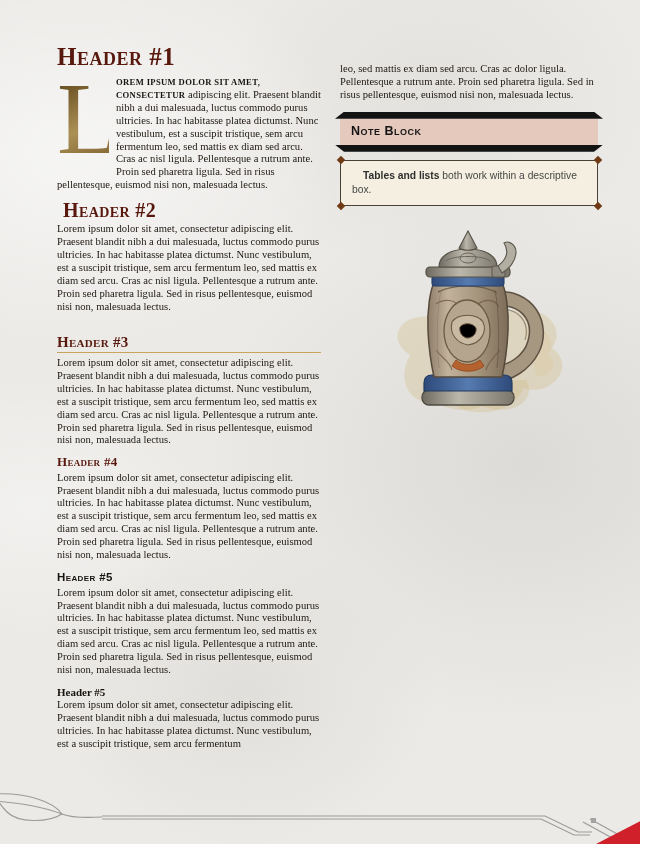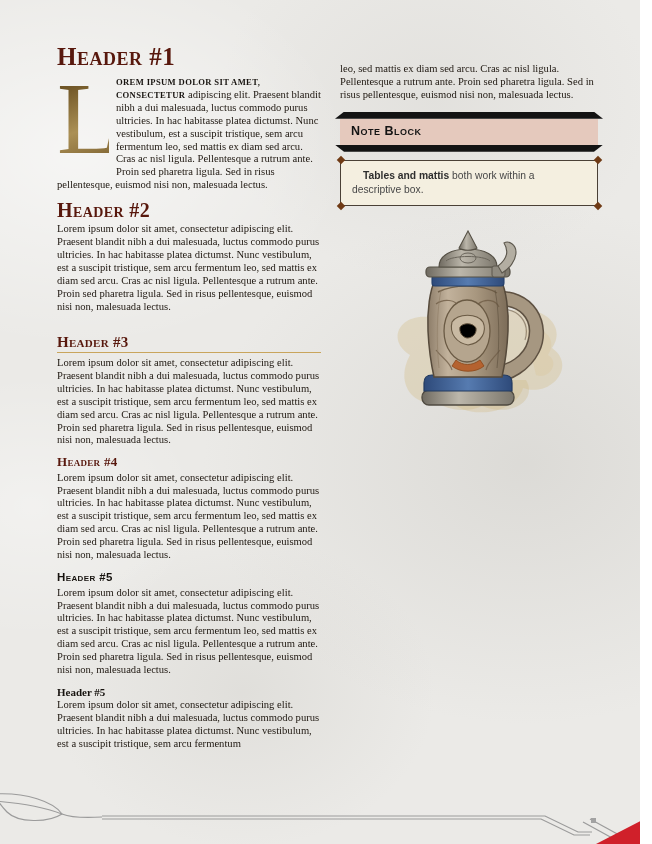--- a/index.html
+++ b/index.html
@@ -18,21 +18,21 @@
   .col{position:absolute;}
   .col-left{left:57px; top:44px; width:264px;}
   .col-right{left:340px; top:63px; width:258px;}
 
   p.body{font-family:"Liberation Serif",serif; font-size:10.6px; line-height:12.9px;
          color:#1e1710; margin:0 0 6px 0; text-align:left;}
 
   h1,h2,h3,h4{font-family:"Liberation Serif",serif; font-variant:small-caps;
               color:#58180D; font-weight:700;}
   h1{font-size:25px; margin:0 0 7px 0; letter-spacing:0.5px; line-height:1;}
-  h2{font-size:20px; margin:8px 0 3px 0; letter-spacing:0.4px; line-height:1;font-family:Liberation Serif, serif;}
+  h2{font-size:20px; margin:8px 0 3px 6px; letter-spacing:0.4px; line-height:1;font-family:Liberation Serif, serif;}
   h3{font-size:15px; margin:20px 0 4px 0; letter-spacing:0.3px; line-height:1.1;
      border-bottom:1.5px solid #C9A55C; padding-bottom:2px;}
   h4{font-size:13px; margin:8px 0 2px 0; letter-spacing:0.3px; line-height:1.1;}
   h5{font-family:"Liberation Sans",sans-serif; font-variant:small-caps; font-weight:700;
      font-size:11.5px; color:#17130f; letter-spacing:0.4px; margin:9px 0 3px 0; line-height:1.1;}
   h6{font-family:"Liberation Serif",serif; font-weight:700; font-size:11px;
      color:#17130f; margin:9px 0 1px 0; line-height:1.1;}
 
   .drop-cap{
     float:left; width:52px; height:90px; margin:3px 7px 0 0;
@@ -94,37 +94,37 @@
     <p class="body">Lorem ipsum dolor sit amet, consectetur adipiscing elit. Praesent blandit nibh a dui malesuada, luctus commodo purus ultricies. In hac habitasse platea dictumst. Nunc vestibulum, est a suscipit tristique, sem arcu fermentum leo, sed mattis ex diam sed arcu. Cras ac nisl ligula. Pellentesque a rutrum ante. Proin sed pharetra ligula. Sed in risus pellentesque, euismod nisi non, malesuada lectus.</p>
 
     <h5>Header #5</h5>
     <p class="body">Lorem ipsum dolor sit amet, consectetur adipiscing elit. Praesent blandit nibh a dui malesuada, luctus commodo purus ultricies. In hac habitasse platea dictumst. Nunc vestibulum, est a suscipit tristique, sem arcu fermentum leo, sed mattis ex diam sed arcu. Cras ac nisl ligula. Pellentesque a rutrum ante. Proin sed pharetra ligula. Sed in risus pellentesque, euismod nisi non, malesuada lectus.</p>
 
     <h6>Header #5</h6>
     <p class="body">Lorem ipsum dolor sit amet, consectetur adipiscing elit. Praesent blandit nibh a dui malesuada, luctus commodo purus ultricies. In hac habitasse platea dictumst. Nunc vestibulum, est a suscipit tristique, sem arcu fermentum</p>
   </div>
 
   <div class="col col-right">
-    <p class="body">leo, sed mattis ex diam sed arcu. Cras ac nisl ligula. Pellentesque a rutrum ante. Proin sed pharetra ligula. Sed in risus pellentesque, euismod nisi non, malesuada lectus.</p>
+    <p class="body">leo, sed mattis ex diam sed arcu. Cras ac dolor ligula. Pellentesque a rutrum ante. Proin sed pharetra ligula. Sed in risus pellentesque, euismod nisi non, malesuada lectus.</p>
 
     <div class="note">
       <div class="note-bar top"></div>
       <div class="note-content">
         <div class="box-title">Note Block</div>
       </div>
       <div class="note-bar bottom"></div>
     </div>
 
     <div class="descbox">
       <span class="corner-dot tl"></span>
       <span class="corner-dot tr"></span>
       <span class="corner-dot bl"></span>
       <span class="corner-dot br"></span>
       <div class="desc-body">
-        <span class="desc-indent"><span class="desc-bold">Tables and mattis</span><span> both work within a descriptive box.</span></span>
+        <span class="desc-indent"><span class="desc-bold">Tables and lists</span><span> both work within a descriptive box.</span></span>
       </div>
     </div>
 
     <div class="stein-wrap">
       <svg width="258" height="205" viewBox="0 0 258 205">
         <defs>
           <linearGradient id="bodyg" x1="0" y1="0" x2="1" y2="0">
             <stop offset="0" stop-color="#8d7d69"></stop>
             <stop offset="0.25" stop-color="#c2b29c"></stop>
             <stop offset="0.6" stop-color="#a8977f"></stop>

